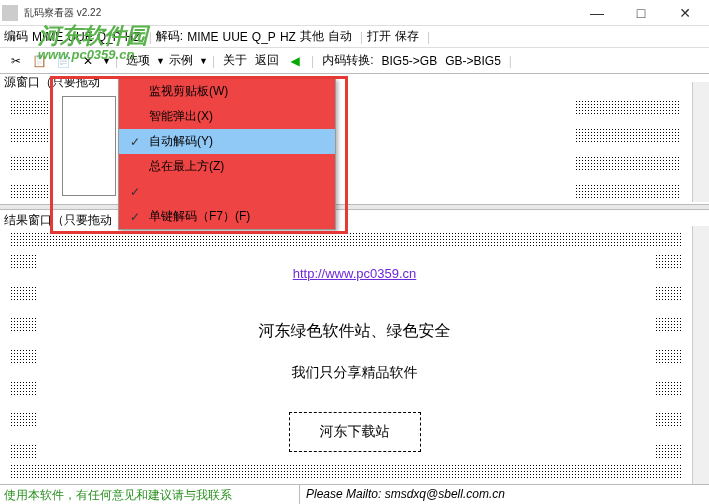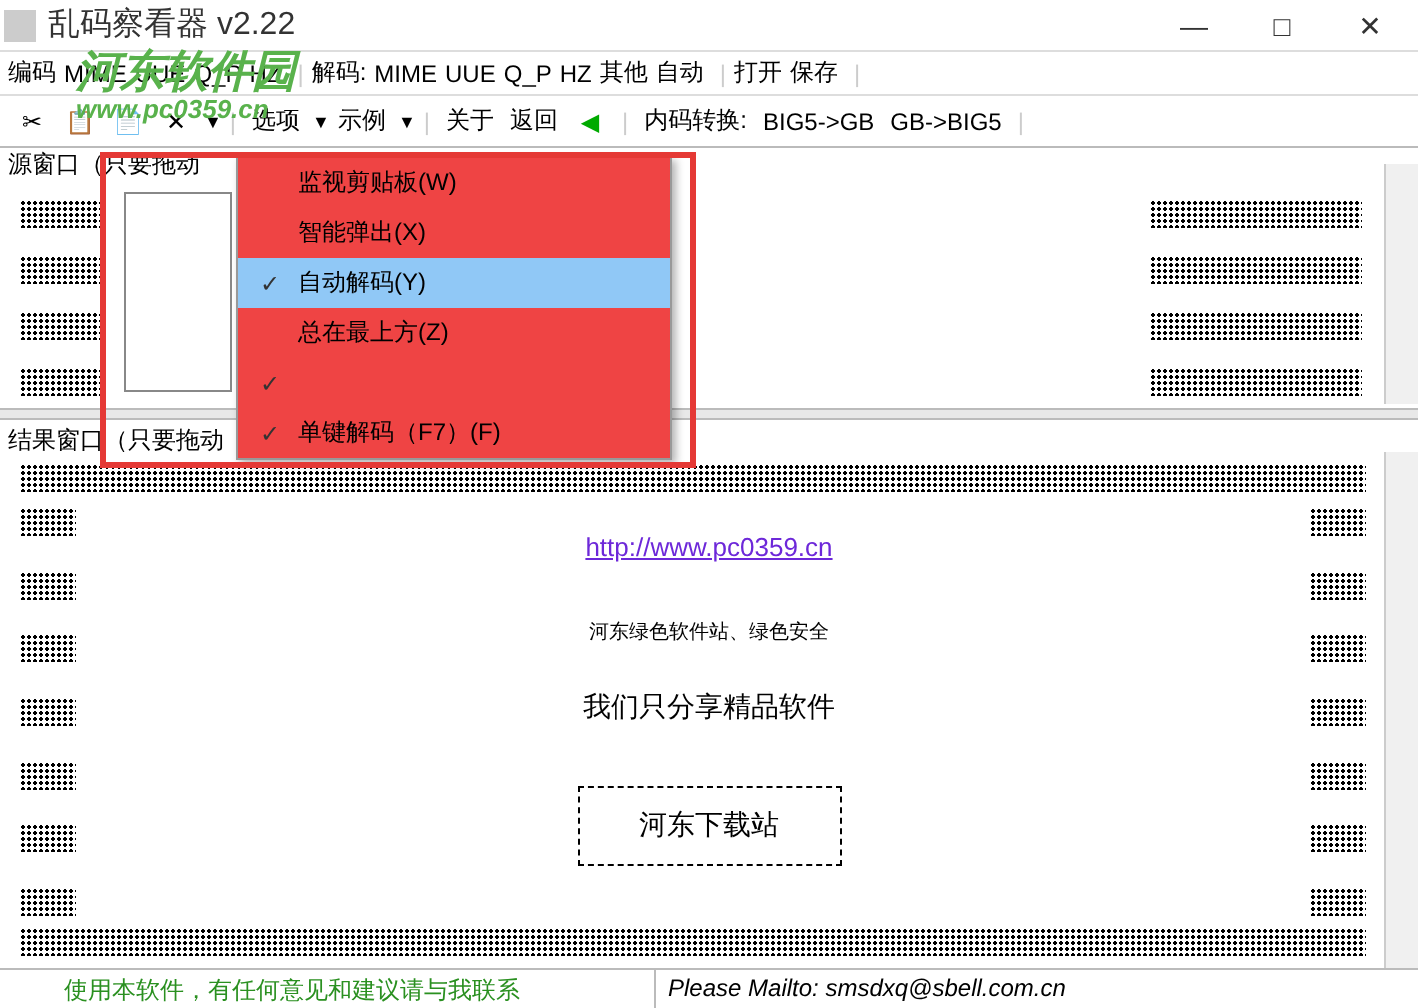--- a/index.html
+++ b/index.html
@@ -1,20 +1,20 @@
 <!DOCTYPE html>
 <html><head>
 <meta charset="utf-8">
 <style>
 * { margin: 0; padding: 0; box-sizing: border-box; font-family: "SimSun", "宋体", Arial, sans-serif; }
 body { width: 709px; height: 504px; background: #fff; position: relative; overflow: hidden; }
 
 .titlebar { height: 26px; background: #fff; display: flex; align-items: center; padding: 0 2px; border-bottom: 1px solid #ddd; }
 .titlebar-icon { width: 16px; height: 16px; background: #ccc; margin-right: 6px; }
-.titlebar-title { font-size: 16px; flex: 1; color: #333; }
+.titlebar-title { font-size: 10px; flex: 1; color: #333; }
 .win-controls { display: flex; }
 .win-btn { width: 44px; height: 26px; display: flex; align-items: center; justify-content: center; font-size: 14px; color: #333; }
 
 .menubar { height: 22px; display: flex; align-items: center; padding: 0 4px; font-size: 12px; background: #fff; border-bottom: 1px solid #ddd; text-align: center; }
 .menubar span { margin-right: 4px; }
 .sep { color: #ccc; margin: 0 4px; }
 
 .toolbar { height: 26px; display: flex; align-items: center; padding: 0 4px; font-size: 12px; background: #fff; border-bottom: 1px solid #bbb; }
 .tool-icon { width: 18px; height: 18px; margin: 0 3px; display: inline-flex; align-items: center; justify-content: center; }
 .tool-text { margin: 0 4px; }
@@ -33,28 +33,28 @@
 .menu-check { width: 20px; text-align: center; color: #333; }
 .menu-label { flex: 1; padding-left: 4px; }
 
 .scrollbar-v { position: absolute; right: 0; width: 17px; background: #f0f0f0; border-left: 1px solid #ccc; }
 .sb1 { top: 82px; height: 120px; }
 
 .result-label { position: absolute; top: 212px; left: 4px; font-size: 12px; }
 
 .content-area { position: absolute; top: 252px; left: 60px; right: 60px; bottom: 50px; display: flex; flex-direction: column; align-items: center; font-size: 13px; }
 .content-link { color: #6d28d9; text-decoration: underline; margin-top: 14px; }
-.content-text { margin-top: 28px; font-size: 10px; }
+.content-text { margin-top: 40px; font-size: 16px; }
 .content-text2 { margin-top: 22px; font-size: 14px; }
 .btn-row { display: flex; gap: 30px; margin-top: 30px; flex-direction: column; }
 .dashed-btn { border: 1px dashed #000; padding: 10px 30px; font-size: 14px; }
 
 .sb2 { top: 226px; bottom: 20px; height: auto; }
 
-.statusbar { position: absolute; bottom: 0; left: 0; right: 0; height: 20px; display: flex; font-size: 12px; border-top: 1px solid #bbb; padding-left: 28px; }
+.statusbar { position: absolute; bottom: 0; left: 0; right: 0; height: 20px; display: flex; font-size: 12px; border-top: 1px solid #bbb; }
 .status-left { flex: 0 0 300px; background: #fff; color: #2a9020; padding: 2px 4px; border-right: 1px solid #bbb; }
 .status-right { flex: 1; padding: 2px 6px; font-style: italic; }
 .hatch { background-image: radial-gradient(#000 1px, #fff 1px); background-size: 3px 3px; }
 </style>
 </head>
 <body>
 
 <div class="titlebar">
   <div class="titlebar-icon"></div>
   <div class="titlebar-title">乱码察看器 v2.22</div>

